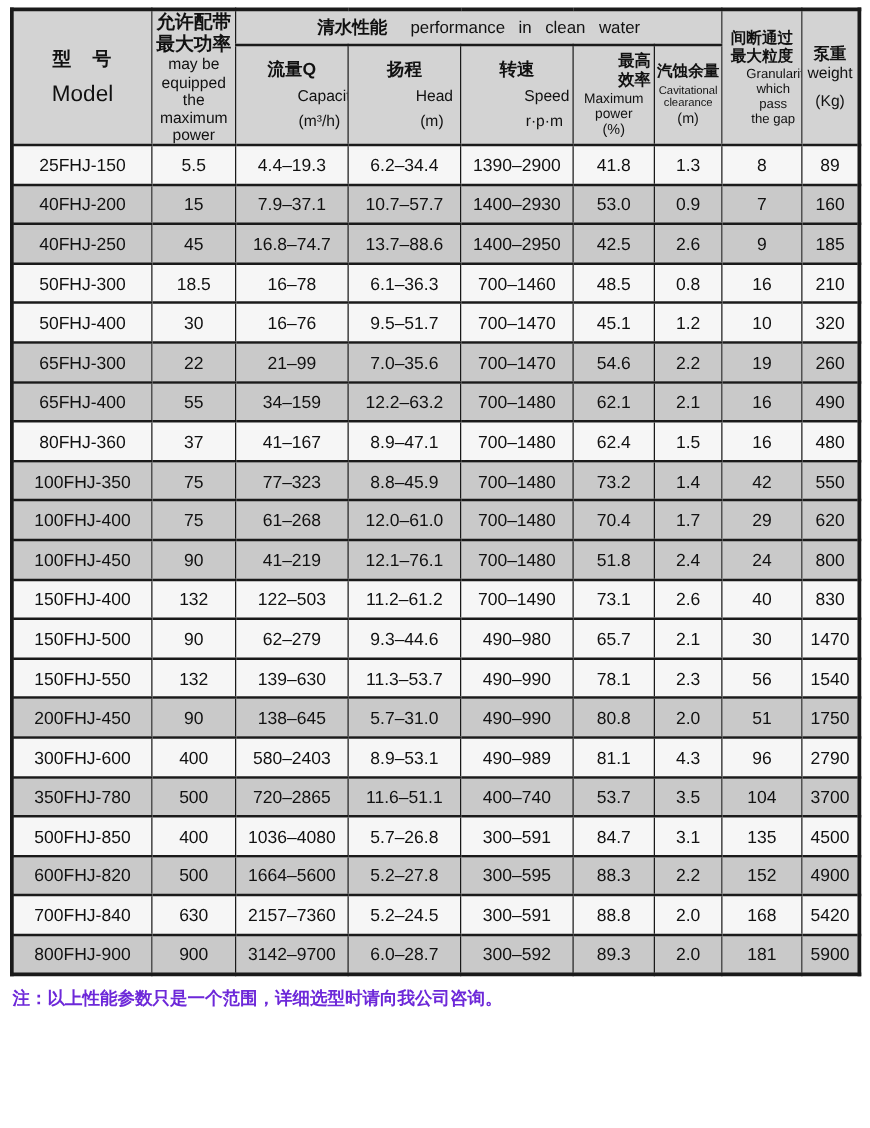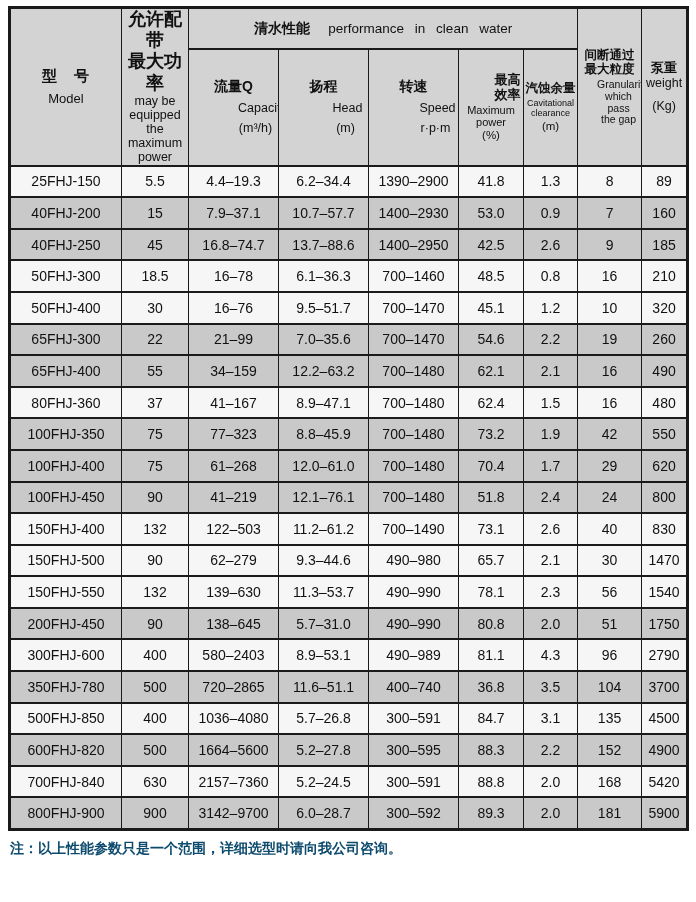--- a/index.html
+++ b/index.html
@@ -33,22 +33,22 @@
     padding:0 1px;overflow:hidden;
   }
   thead th{background:var(--header-bg);font-weight:normal;}
   .banner-th{height:26px;}
   .sub-th{height:74px;}
   .zh{font-weight:bold;white-space:pre-line;line-height:1.18;}
   .en{white-space:pre-line;line-height:1.12;}
   .unit{white-space:pre-line;line-height:1.1;}
   
   .th-model .zh{font-size:15px;letter-spacing:1px;}
-  .th-model .en{font-size:13px;margin-top:8px;}
-  .th-power .zh{font-size:18px;}
+  .th-model .en{font-size:18px;margin-top:8px;}
+  .th-power .zh{font-size:15px;}
   .th-power .en{font-size:12.5px;line-height:1.13;}
   .th-banner .zh{font-size:14px;margin-right:14px;}
   .th-banner .en{font-size:13.5px;word-spacing:7px;}
   .th-cap .zh,.th-head .zh,.th-speed .zh{font-size:14px;}
   .th-cap .en,.th-head .en,.th-speed .en{font-size:12.5px;margin-top:7px;padding-left:48px;}
   .th-cap .unit,.th-head .unit,.th-speed .unit{font-size:12.5px;margin-top:7px;margin-left:44px;}
   .th-eff .zh{font-size:13px;padding-left:33px;}
   .th-eff .en{font-size:11px;margin-top:1px;}
   .th-eff .unit{font-size:11.5px;margin-top:1px;}
   .th-cav .zh{font-size:12.5px;}
@@ -58,21 +58,21 @@
   .th-gran .en{font-size:10.5px;margin-top:2px;padding-left:18px;}
   .th-weight .zh{font-size:13px;}
   .th-weight .en{font-size:12.5px;}
   .th-weight .unit{font-size:12.5px;margin-top:10px;}
   
   tbody td{
     height:31.6px;font-size:14px;background:var(--row-light);
   }
   tbody tr.shaded td{background:var(--row-shaded);}
   
-  .note-zh{font-size:14px;font-weight:bold;margin:9px 0 3px 2px;color:#0c4a6e;}
+  .note-zh{font-size:14px;font-weight:bold;margin:9px 0 3px 2px;color:#6d28d9;}
   .note-en{font-size:11.5px;margin-left:2px;color:#222;}
 </style>
 </head>
 <body>
 
 <div class="page">
 
 
   <table class="perf">
     <colgroup>
@@ -237,21 +237,21 @@
           <td>16</td>
           <td>480</td>
         </tr>
         <tr class="shaded">
           <td>100FHJ-350</td>
           <td>75</td>
           <td>77–323</td>
           <td>8.8–45.9</td>
           <td>700–1480</td>
           <td>73.2</td>
-          <td>1.9</td>
+          <td>1.4</td>
           <td>42</td>
           <td>550</td>
         </tr>
         <tr class="shaded">
           <td>100FHJ-400</td>
           <td>75</td>
           <td>61–268</td>
           <td>12.0–61.0</td>
           <td>700–1480</td>
           <td>70.4</td>
@@ -324,21 +324,21 @@
           <td>4.3</td>
           <td>96</td>
           <td>2790</td>
         </tr>
         <tr class="shaded">
           <td>350FHJ-780</td>
           <td>500</td>
           <td>720–2865</td>
           <td>11.6–51.1</td>
           <td>400–740</td>
-          <td>36.8</td>
+          <td>53.7</td>
           <td>3.5</td>
           <td>104</td>
           <td>3700</td>
         </tr>
         <tr>
           <td>500FHJ-850</td>
           <td>400</td>
           <td>1036–4080</td>
           <td>5.7–26.8</td>
           <td>300–591</td>

